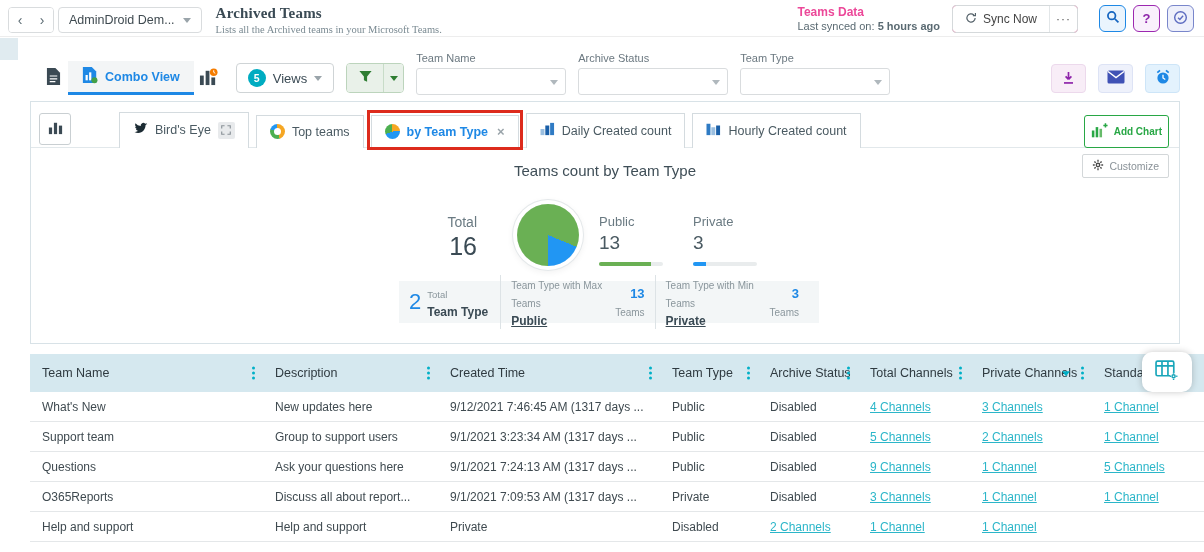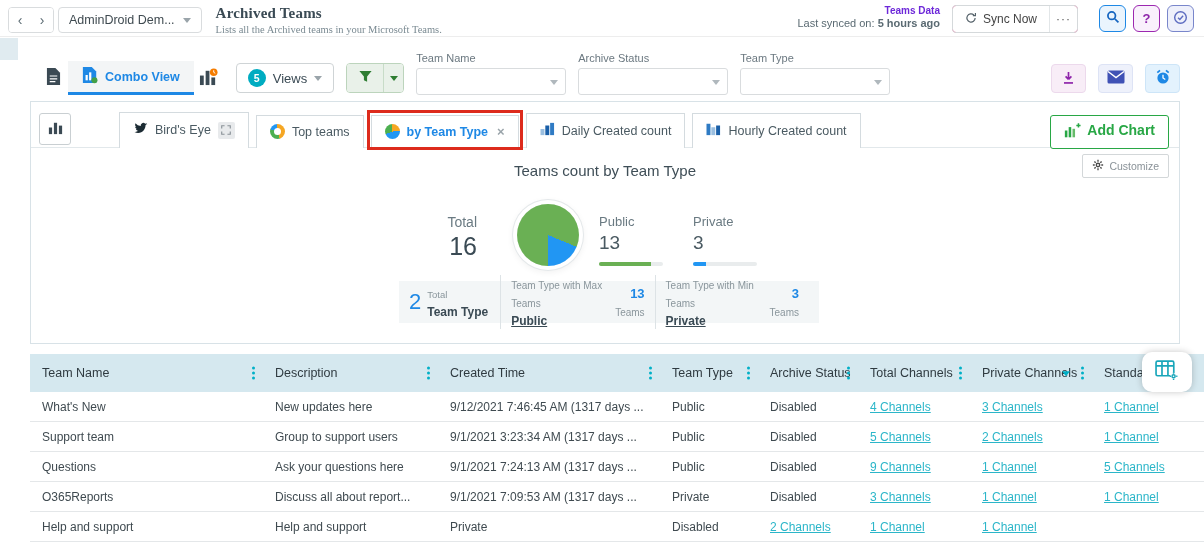--- a/index.html
+++ b/index.html
@@ -11,21 +11,21 @@
   .topbar { display:flex; align-items:flex-start; padding:5px 10px 0 8px; height:37px; border-bottom:1px solid #ededed; }
   .nav-group { display:flex; border:1px solid #d9dcde; border-radius:4px; height:26px; margin-top:2px; overflow:hidden; background:#fff; }
   .nav-btn { width:22px; border:none; background:#fff; color:#5a6a72; font-size:14px; cursor:pointer; line-height:24px; }
   .tenant { display:flex; align-items:center; gap:8px; height:26px; margin:2px 0 0 4px; padding:0 10px; border:1px solid #d9dcde; border-radius:4px; background:#fff; font-size:12.5px; color:#3f4a50; cursor:pointer; }
   .caret-down { width:0; height:0; border-left:4px solid transparent; border-right:4px solid transparent; border-top:5px solid #9aa4aa; }
   .title-block { margin-left:14px;font-family:Liberation Serif, serif; }
   .title-block h1 { font-size:15px; font-weight:700; color:#3a4a54; letter-spacing:.2px; }
   .subtitle { font-size:10.5px; color:#7a8a92; margin-top:2px; }
   .spacer { flex:1; }
   .sync-info { text-align:left; margin-right:12px; }
-  .sync-title { font-size:10px; font-weight:700; color:#6d28d9;text-align:right; }
+  .sync-title { font-size:12px; font-weight:700; color:#ec4899; }
   .sync-sub { font-size:11px; color:#5a6a72; margin-top:1px; }
   .sync-sub b { font-weight:700; }
   .sync-group { display:flex; border:1px solid #d5d9db; border-radius:4px; height:28px; overflow:hidden; margin-right:14px; background:#be185d; }
   .sync-btn { display:flex; align-items:center; gap:6px; padding:0 12px; border:none; background:#fff; font-size:12px; color:#444; cursor:pointer; }
   .more-btn { width:28px; border:none; border-left:1px solid #e2e6e8; background:#fff; color:#555; font-size:12px; cursor:pointer; letter-spacing:1px; }
   .sq { width:27px; height:27px; border-radius:6px; display:flex; align-items:center; justify-content:center; cursor:pointer; margin-left:7px; font-size:13px; font-weight:700; }
   .sq.search { border:1.5px solid #1e88e5; background:#eaf4fd; color:#1565c0; }
   .sq.help { border:1.5px solid #9c27b0; background:#f9f0fc; color:#8e24aa; }
   .sq.clock { border:1.5px solid #7986cb; background:#eef0fb; color:#5c6bc0; }
 
@@ -58,21 +58,21 @@
   .chart-type-btn { position:absolute; left:8px; top:11px; width:32px; height:32px; border:1px solid #c9cfd2; border-radius:3px; background:#fff; display:flex; align-items:center; justify-content:center; cursor:pointer; }
   .tabs { position:absolute; left:88px; bottom:-1px; display:flex; gap:7px; align-items:flex-end; }
   .tab { position:relative; display:flex; align-items:center; gap:7px; padding:8px 13px 9px; background:#fff; border:1px solid #d4dbdf; border-bottom:none; font-size:12.5px; color:#4a5a62; cursor:pointer; white-space:nowrap; }
   .tab.active { color:#1e88e5; font-weight:700; }
   .annotation-box { position:absolute; left:-5px; top:-6px; right:-5px; bottom:-2px; border:3px solid #dd2b1c; pointer-events:none; }
   .close-x { color:#9aa4aa; font-size:13px; margin-left:2px; }
   .expand-chip { width:17px; height:17px; background:#e8eaec; border-radius:2px; display:flex; align-items:center; justify-content:center; }
   .donut { position:relative; width:15px; height:15px; border-radius:50%; background:conic-gradient(#f5a623 0 45%, #4caf50 45% 80%, #2196f3 80% 100%); }
   .donut::after { content:''; position:absolute; inset:4px; background:#fff; border-radius:50%; }
   .pie-ico { width:15px; height:15px; border-radius:50%; background:conic-gradient(#f5a623 0 90deg, #2196f3 90deg 250deg, #4caf50 250deg 360deg); }
-  .add-chart { position:absolute; right:10px; top:13px; display:flex; gap:6px; padding:6px 13px; background:#fff; border:1.5px solid #28a745; border-radius:3px; color:#28a745; font-size:14px; font-weight:700; cursor:pointer; }
+  .add-chart { position:absolute; right:10px; top:13px; display:flex; align-items:center; gap:6px; padding:6px 6px; background:#fff; border:1.5px solid #28a745; border-radius:3px; color:#28a745; font-size:10px; font-weight:700; cursor:pointer; }
   .customize { position:absolute; right:10px; top:52px; display:flex; align-items:center; gap:5px; padding:4px 9px; background:#fff; border:1px solid #d3d7d9; border-radius:2px; color:#8a9298; font-size:10.5px; cursor:pointer; }
 
   .chart-body { position:relative; height:196px; }
   .chart-title { text-align:center; margin-top:14px; font-size:15px; color:#3f4e57; }
   .viz { position:absolute; left:0; top:40px; width:100%; height:76px; }
   .total-block { position:absolute; left:388px; top:12px; width:58px; text-align:right; }
   .total-label { font-size:14px; color:#6a7a82; }
   .total-value { font-size:25px; color:#3a4a54; margin-top:2px; }
   .pie { position:absolute; left:486px; top:2px; width:62px; height:62px; border-radius:50%;
          background:conic-gradient(#6ab054 0 112.5deg, #2196f3 112.5deg 180deg, #6ab054 180deg 360deg);

